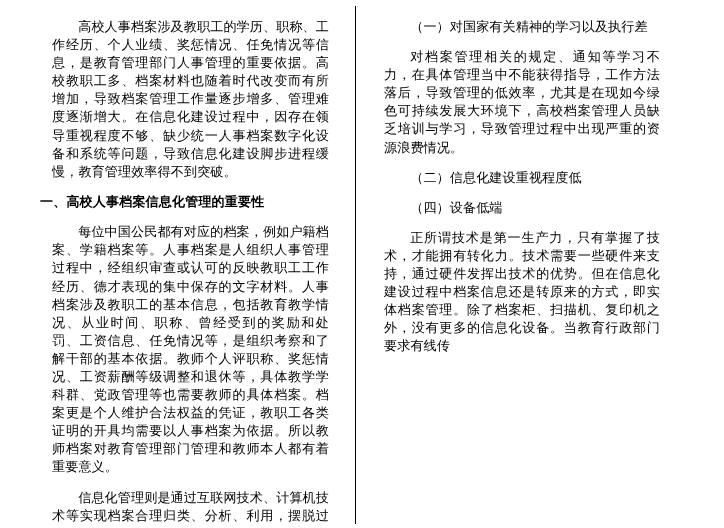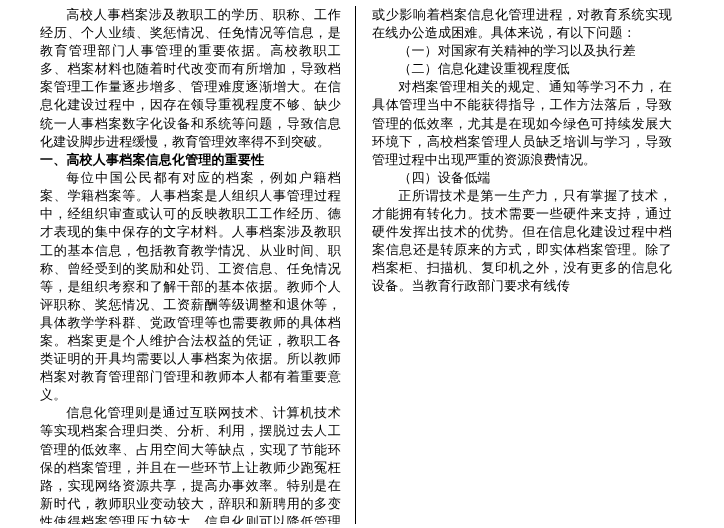--- a/index.html
+++ b/index.html
@@ -33,21 +33,21 @@
     overflow: hidden;
   }
   .col-left {
     padding-right: 14px;
     border-right: 1px solid #000;
   }
   .col-right {
     padding-left: 16px;
   }
   p {
-    margin: 0;
+    margin: 12px;
     text-indent: 2em;
     letter-spacing: 0.1px;
   }
   p.noindent {
     text-indent: 0;
   }
   h2.section-head {
     margin: 0;
     font-size: 13px;
     line-height: 18.4px;
@@ -67,25 +67,24 @@
 <div class="page">
 
   <div class="column col-left">
     <p>高校人事档案涉及教职工的学历、职称、工作经历、个人业绩、奖惩情况、任免情况等信息，是教育管理部门人事管理的重要依据。高校教职工多、档案材料也随着时代改变而有所增加，导致档案管理工作量逐步增多、管理难度逐渐增大。在信息化建设过程中，因存在领导重视程度不够、缺少统一人事档案数字化设备和系统等问题，导致信息化建设脚步进程缓慢，教育管理效率得不到突破。</p>
     <h2 class="section-head">一、高校人事档案信息化管理的重要性</h2>
     <p>每位中国公民都有对应的档案，例如户籍档案、学籍档案等。人事档案是人组织人事管理过程中，经组织审查或认可的反映教职工工作经历、德才表现的集中保存的文字材料。人事档案涉及教职工的基本信息，包括教育教学情况、从业时间、职称、曾经受到的奖励和处罚、工资信息、任免情况等，是组织考察和了解干部的基本依据。教师个人评职称、奖惩情况、工资薪酬等级调整和退休等，具体教学学科群、党政管理等也需要教师的具体档案。档案更是个人维护合法权益的凭证，教职工各类证明的开具均需要以人事档案为依据。所以教师档案对教育管理部门管理和教师本人都有着重要意义。</p>
     <p>信息化管理则是通过互联网技术、计算机技术等实现档案合理归类、分析、利用，摆脱过去人工管理的低效率、占用空间大等缺点，实现了节能环保的档案管理，并且在一些环节上让教师少跑冤枉路，实现网络资源共享，提高办事效率。特别是在新时代，教师职业变动较大，辞职和新聘用的多变性使得档案管理压力较大，信息化则可以降低管理压力，减少操作误差。高校管理当中也出现越来越多的考评等活动，这些活动最终都必须进入档案，导致档案管理范畴</p>
   </div>
 
   <div class="column col-right">
-    <p class="noindent">或少影响着档案信息化管理进程，对教育系统实现在线办公造成困难。具体来说，有以下问题：</p>
 
     <p>（一）对国家有关精神的学习以及执行差</p>
+    <p>对档案管理相关的规定、通知等学习不力，在具体管理当中不能获得指导，工作方法落后，导致管理的低效率，尤其是在现如今绿色可持续发展大环境下，高校档案管理人员缺乏培训与学习，导致管理过程中出现严重的资源浪费情况。</p>
+
     <p>（二）信息化建设重视程度低</p>
-
-    <p>对档案管理相关的规定、通知等学习不力，在具体管理当中不能获得指导，工作方法落后，导致管理的低效率，尤其是在现如今绿色可持续发展大环境下，高校档案管理人员缺乏培训与学习，导致管理过程中出现严重的资源浪费情况。</p>
 
 
     <p>（四）设备低端</p>
     <p>正所谓技术是第一生产力，只有掌握了技术，才能拥有转化力。技术需要一些硬件来支持，通过硬件发挥出技术的优势。但在信息化建设过程中档案信息还是转原来的方式，即实体档案管理。除了档案柜、扫描机、复印机之外，没有更多的信息化设备。当教育行政部门要求有线传</p>
   </div>
 
 </div>
 
 </body></html>

